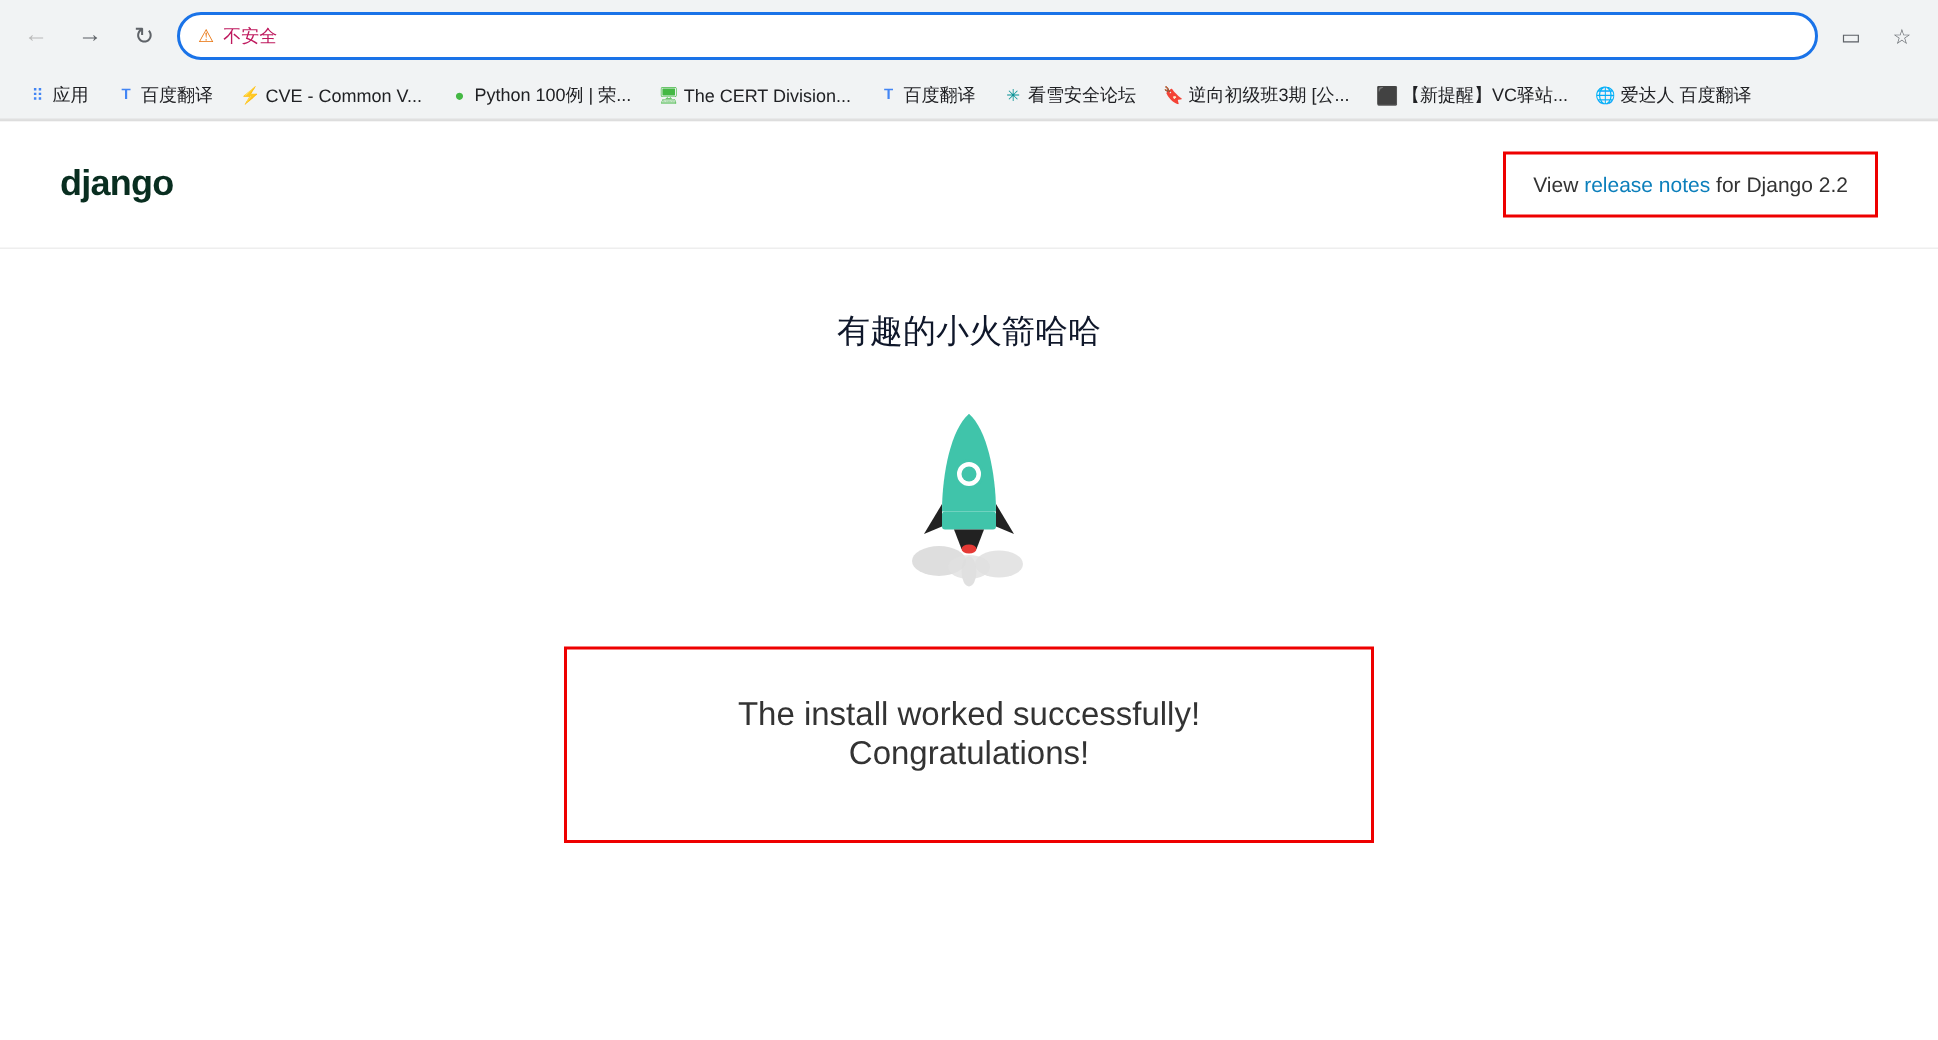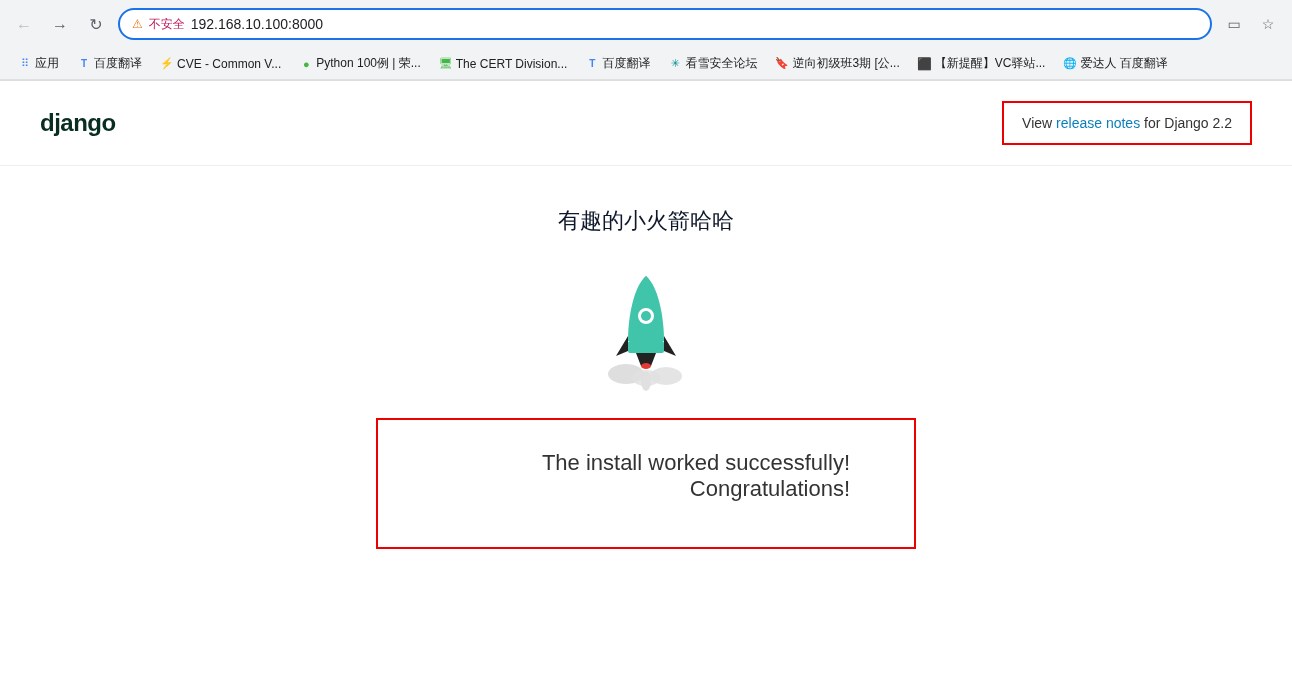--- a/index.html
+++ b/index.html
@@ -32,40 +32,39 @@
     .release-notes-link { color: #0c7fbb; text-decoration: none; }
 
     
     .hero-section { text-align: center; padding: 40px 20px 30px; }
     .hero-title { color: #0f172a; font-size: 22px; margin-bottom: 30px; font-weight: normal; }
 
     
     .rocket-container { display: inline-block; position: relative; margin-bottom: 10px; }
 
     
-    .success-box { border: 2px solid #e00; margin: 8px auto; padding: 30px 64px; max-width: 540px; text-align: right; }
+    .success-box { border: 2px solid #e00; margin: 20px auto; padding: 30px 64px; max-width: 540px; text-align: center; }
     .success-title { font-size: 22px; color: #333; margin-bottom: 15px; font-weight: normal; }
     .success-text { font-size: 14px; color: #666; line-height: 1.7; }
     .success-debug { color: #0c7fbb; }
 
     
     .bottom-links { display: flex; justify-content: center; gap: 120px; padding: 50px 40px 40px; }
   </style>
 </head>
 <body>
 
 <div class="browser-chrome">
   <div class="browser-toolbar">
     <button class="browser-nav-btn disabled">←</button>
     <button class="browser-nav-btn">→</button>
     <button class="browser-nav-btn">↻</button>
     <div class="address-bar-container">
       <span class="address-bar-lock">⚠</span>
       <span class="address-bar-lock" style="font-size:12px;color:#be185d;">不安全</span>
-      <span class="address-bar-text">192.168.10.100:8000</span>
     </div>
     <div class="browser-actions">
       <button class="browser-action-btn">▭</button>
       <button class="browser-action-btn">☆</button>
     </div>
   </div>
 
   <div class="bookmarks-bar">
     <div class="bookmark-item">
       <span class="bookmark-icon bm-apps">⠿</span>

